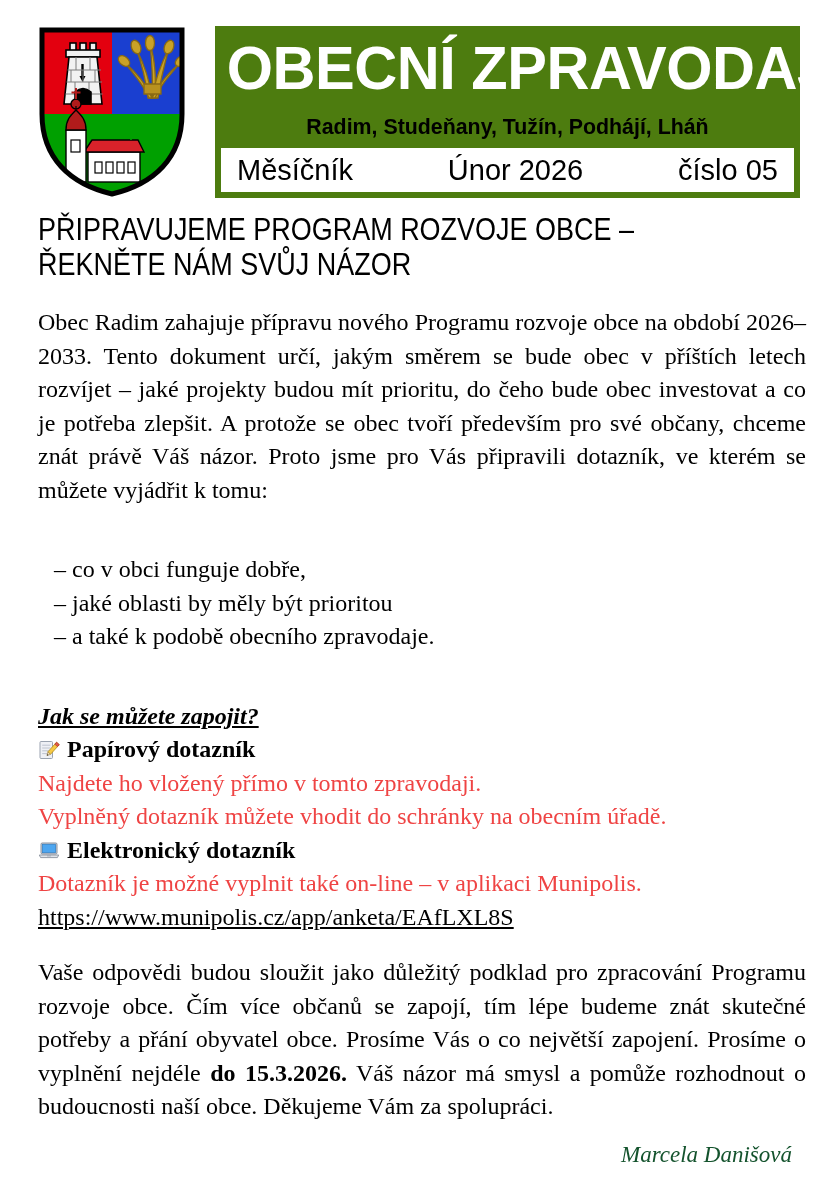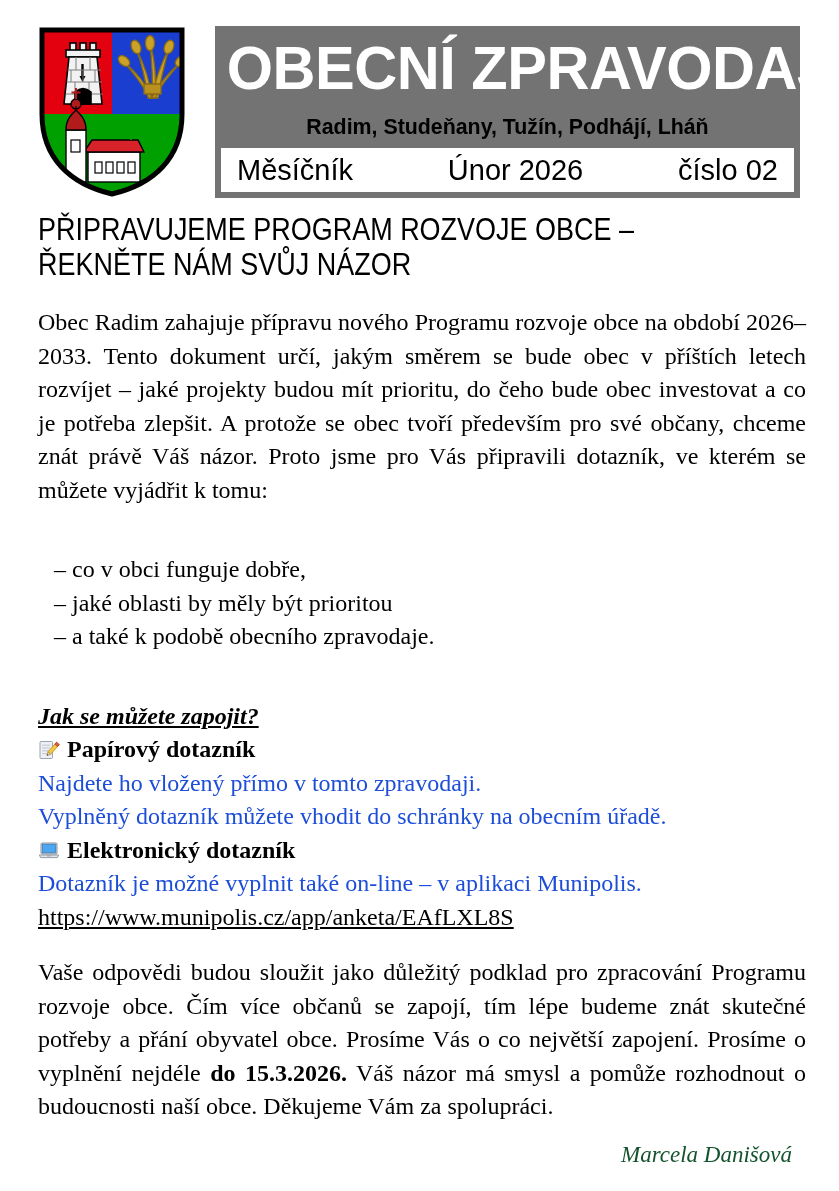--- a/index.html
+++ b/index.html
@@ -35,21 +35,21 @@
     height: 178px;
   }
   .crest-svg { display: block; width: 160px; height: 178px; }
 
   .banner {
     position: absolute;
     left: 215px;
     top: 26px;
     width: 585px;
     height: 172px;
-    background: #737373;
+    background: #4d7c0f;
     box-sizing: border-box;
     padding: 0;
   }
   .banner-title {
     position: absolute;
     left: 0;
     right: 0;
     top: 1px;
     height: 82px;
     line-height: 82px;
@@ -183,21 +183,21 @@
     font-weight: 700;
     color: #000000;
     white-space: nowrap;
   }
 
   .plain-line {
     font-family: "Liberation Serif", "DejaVu Serif", serif;
     font-size: 24px;
     line-height: 33.5px;
     white-space: nowrap;
-    color: #1d4ed8;
+    color: #ef4444;
   }
 
   .url-line {
     font-family: "Liberation Serif", "DejaVu Serif", serif;
     font-size: 24px;
     line-height: 33.5px;
     color: #000000;
     text-decoration: underline;
     text-underline-offset: 2px;
     white-space: nowrap;
@@ -310,21 +310,21 @@
       <path d="M10 8 H150 V92 C150 136 122 162 80 172 C38 162 10 136 10 92 Z" fill="none" stroke="#000000" stroke-width="5"></path>
     </svg>
   </div>
 
   <div class="banner">
     <div class="banner-title">OBECNÍ ZPRAVODAJ</div>
     <div class="banner-subtitle">Radim, Studeňany, Tužín, Podhájí, Lháň</div>
     <div class="banner-infobox">
       <span class="infobox-cell left">Měsíčník</span>
       <span class="infobox-cell center">Únor 2026</span>
-      <span class="infobox-cell right">číslo 02</span>
+      <span class="infobox-cell right">číslo 05</span>
     </div>
   </div>
 </div>
 
 <div class="article">
 
   <h1 class="headline">
     <span class="headline-line">PŘIPRAVUJEME PROGRAM ROZVOJE OBCE –</span>
     <span class="headline-line">ŘEKNĚTE NÁM SVŮJ NÁZOR</span>
   </h1>

